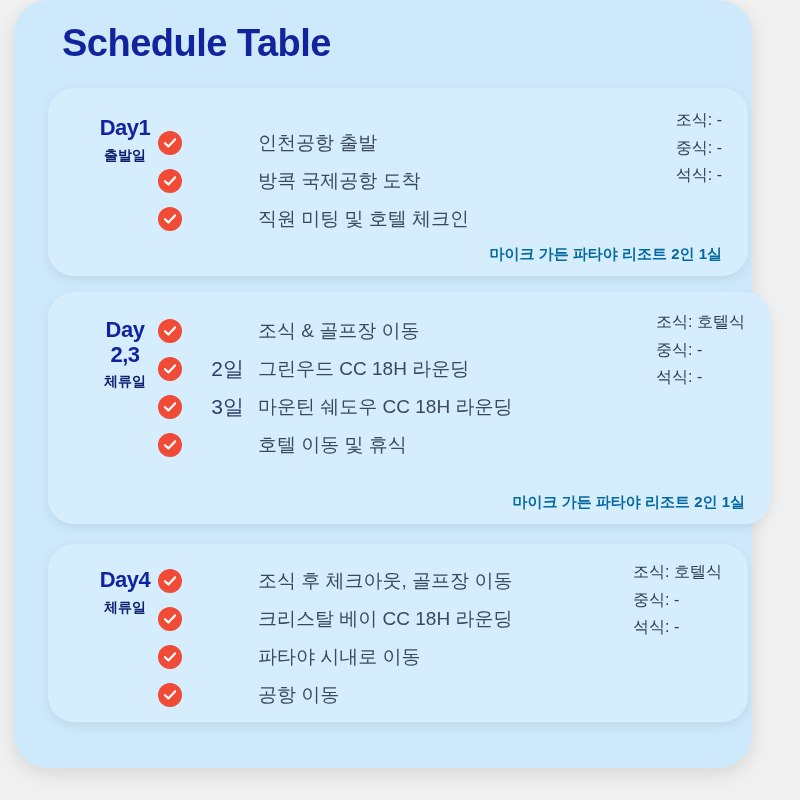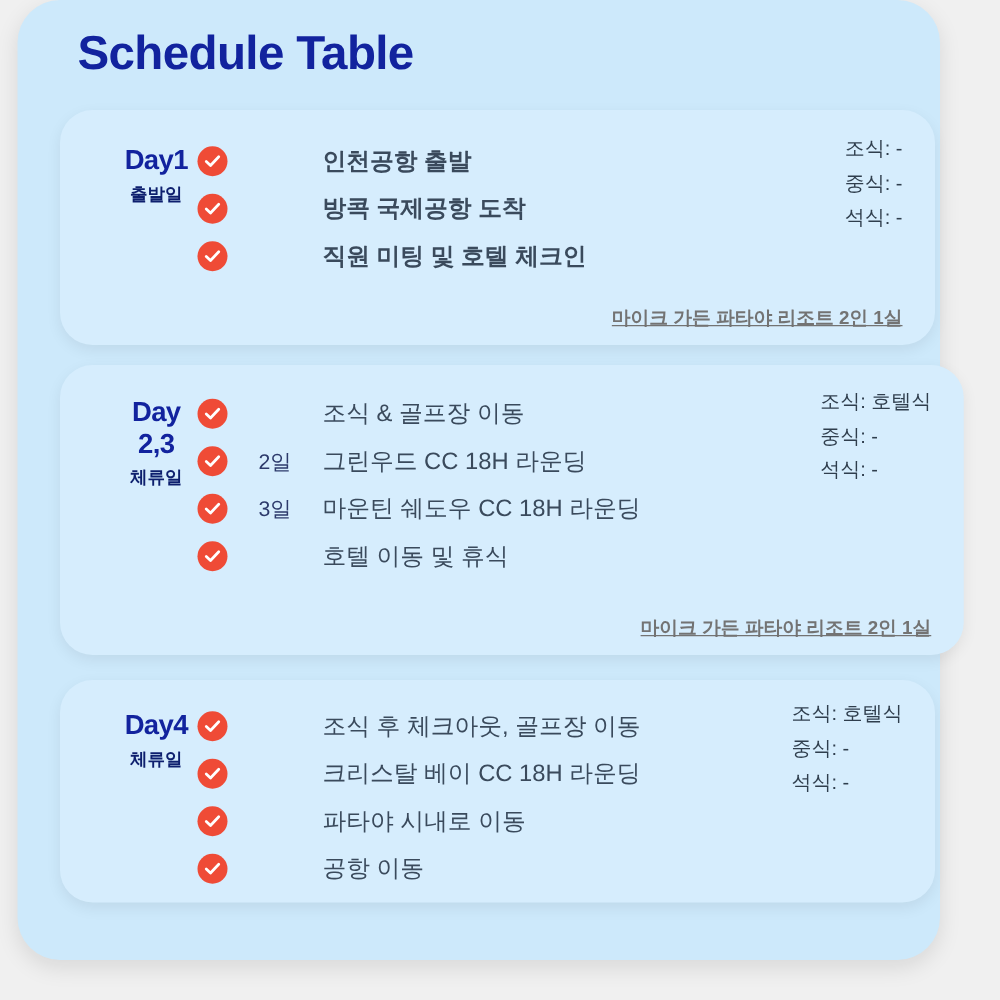--- a/index.html
+++ b/index.html
@@ -94,24 +94,24 @@
     display: inline-flex;
     align-items: center;
     justify-content: center;
     flex: 0 0 auto;
   }
   .check svg { display: block; }
 
   .daynum {
     width: 48px;
     margin-left: 14px;
-    font-size: 17px;
+    font-size: 21px;
     color: #2d3a6b;
     flex: 0 0 auto;
-    text-align: center;
+    text-align: right;
   }
   .daynum.empty { visibility: hidden; }
 
   .rowtext {
     margin-left: 14px;
     font-size: 19px;
     color: #3a4a5c;
     white-space: nowrap;
   }
 
@@ -123,38 +123,37 @@
     line-height: 1.72;
     text-align: left;
   }
 
   .hotel {
     position: absolute;
     right: 26px;
     bottom: 12px;
     font-size: 15px;
     font-weight: bold;
-    color: #737373;
-    text-decoration: underline;
+    color: #0369a1;
   }
 </style>
 </head>
 <body>
 
 <div id="page">
   <div class="card">
 
     <div class="title">Schedule Table</div>
 
     <div class="day-block" id="block0">
       <div class="day-label" style="top:28px;">
         <div class="dname">Day1</div>
         <div class="dsub">출발일</div>
       </div>
-      <div class="rows" style="top:22px;font-weight:bold;">
+      <div class="rows" style="top:36px;">
         <div class="row">
           <span class="check">
               <svg width="14" height="14" viewBox="0 0 14 14">
                 <path d="M2 7.2 L5.4 10.4 L12 3.4" stroke="#ffffff" stroke-width="2.2" fill="none" stroke-linecap="round" stroke-linejoin="round"></path>
               </svg>
             </span>
           <span class="daynum empty"></span>
           <span class="rowtext">인천공항 출발</span>
         </div>
         <div class="row">

